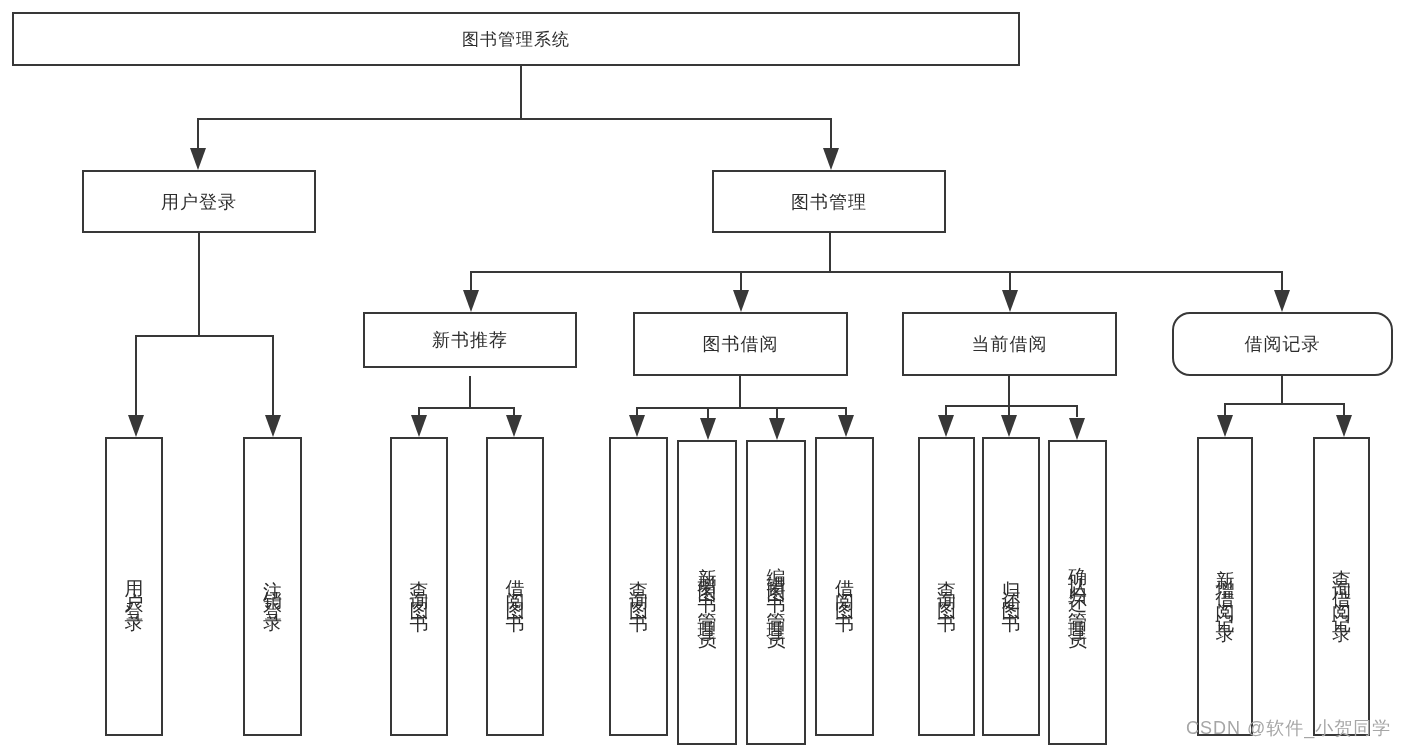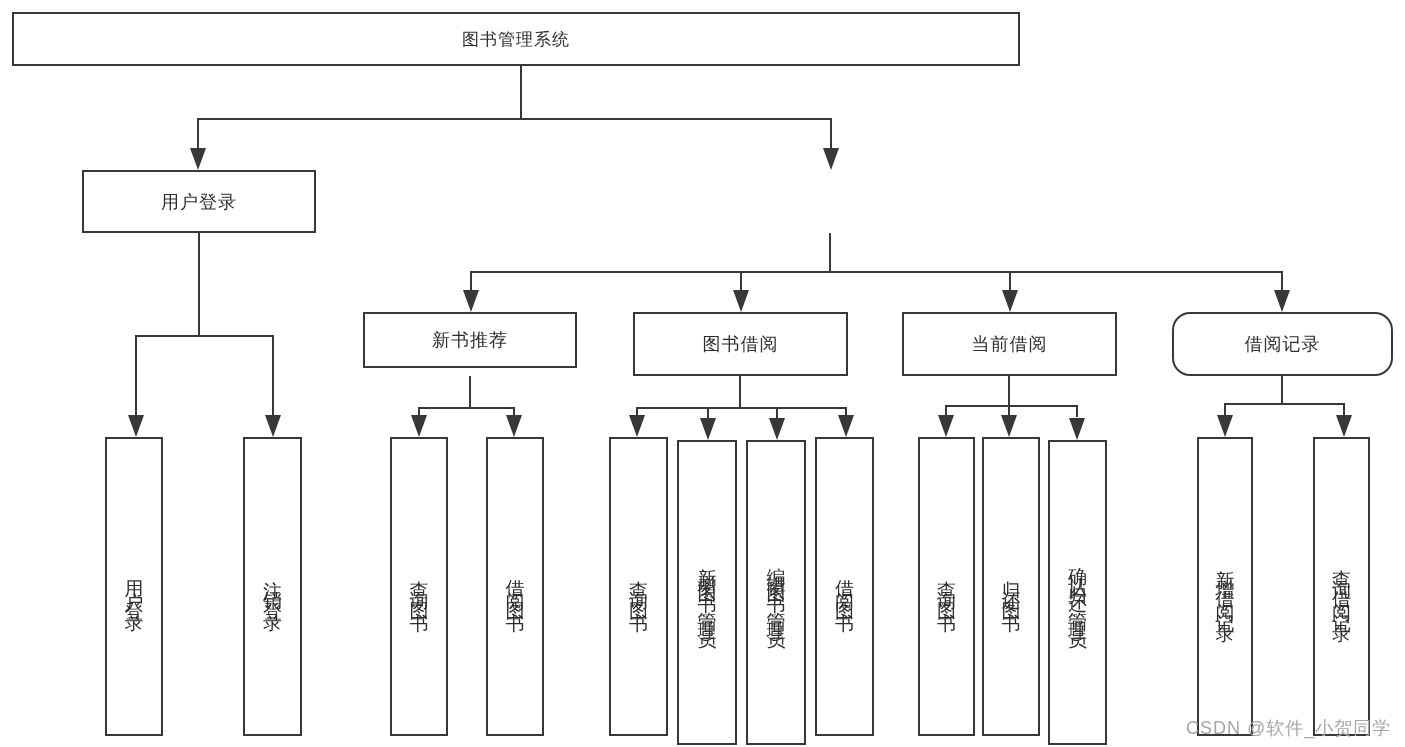--- a/index.html
+++ b/index.html
@@ -43,20 +43,23 @@
   <div class="vline" style="left:520px;top:66px;height:52px;"></div>
 
   <div class="hline" style="left:197px;top:118px;width:635px;"></div>
   <div class="vline" style="left:197px;top:118px;height:32px;"></div>
   <div class="arrow" style="left:190px;top:148px;"></div>
   <div class="vline" style="left:830px;top:118px;height:32px;"></div>
   <div class="arrow" style="left:823px;top:148px;"></div>
 
   <div class="box" style="left:82px;top:170px;width:234px;height:63px;">
     <span>用户登录</span>
+  </div>
+  <div class="box" style="left:712px;top:170px;width:234px;height:63px;">
+    <span>图书管理</span>
   </div>
 
   <div class="vline" style="left:198px;top:233px;height:102px;"></div>
   <div class="hline" style="left:135px;top:335px;width:139px;"></div>
   <div class="vline" style="left:135px;top:335px;height:80px;"></div>
   <div class="arrow" style="left:128px;top:415px;"></div>
   <div class="vline" style="left:272px;top:335px;height:80px;"></div>
   <div class="arrow" style="left:265px;top:415px;"></div>
 
   <div class="vline" style="left:829px;top:233px;height:38px;"></div>

